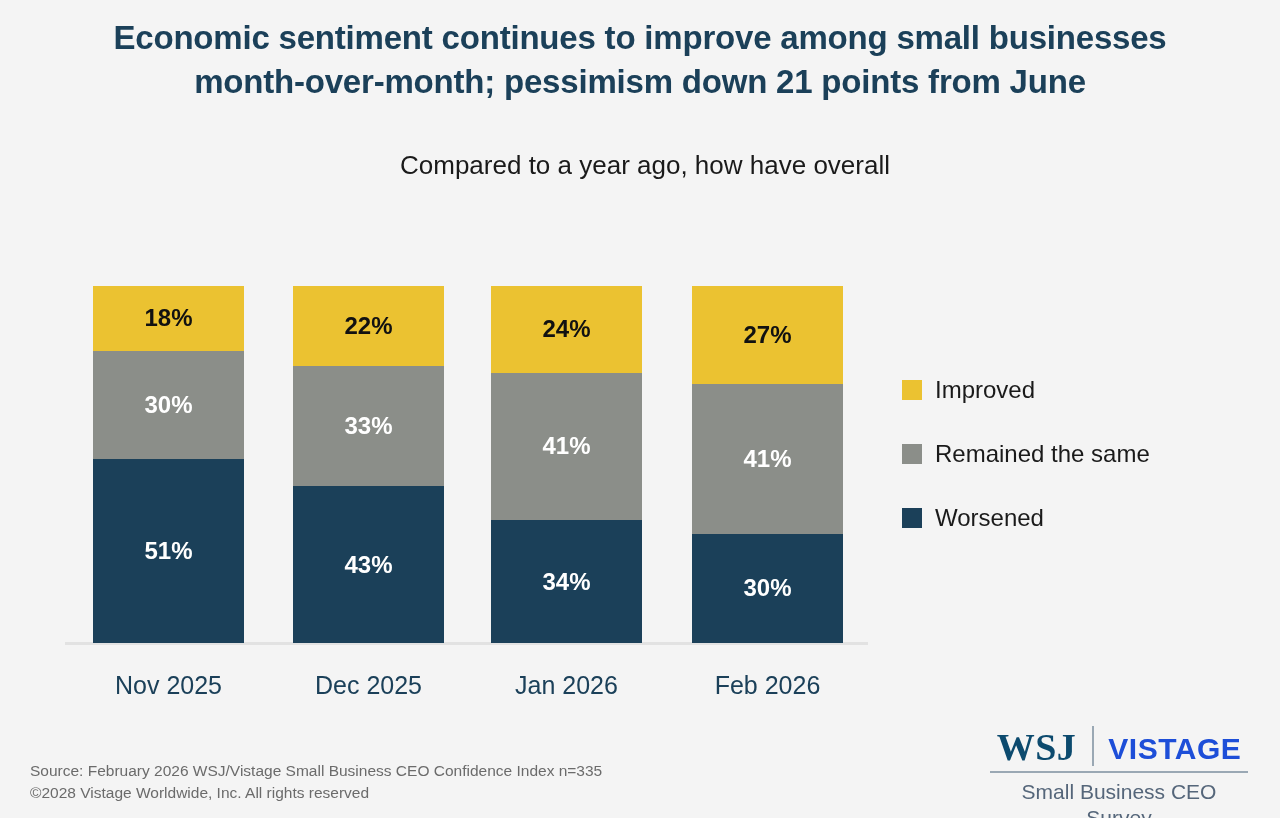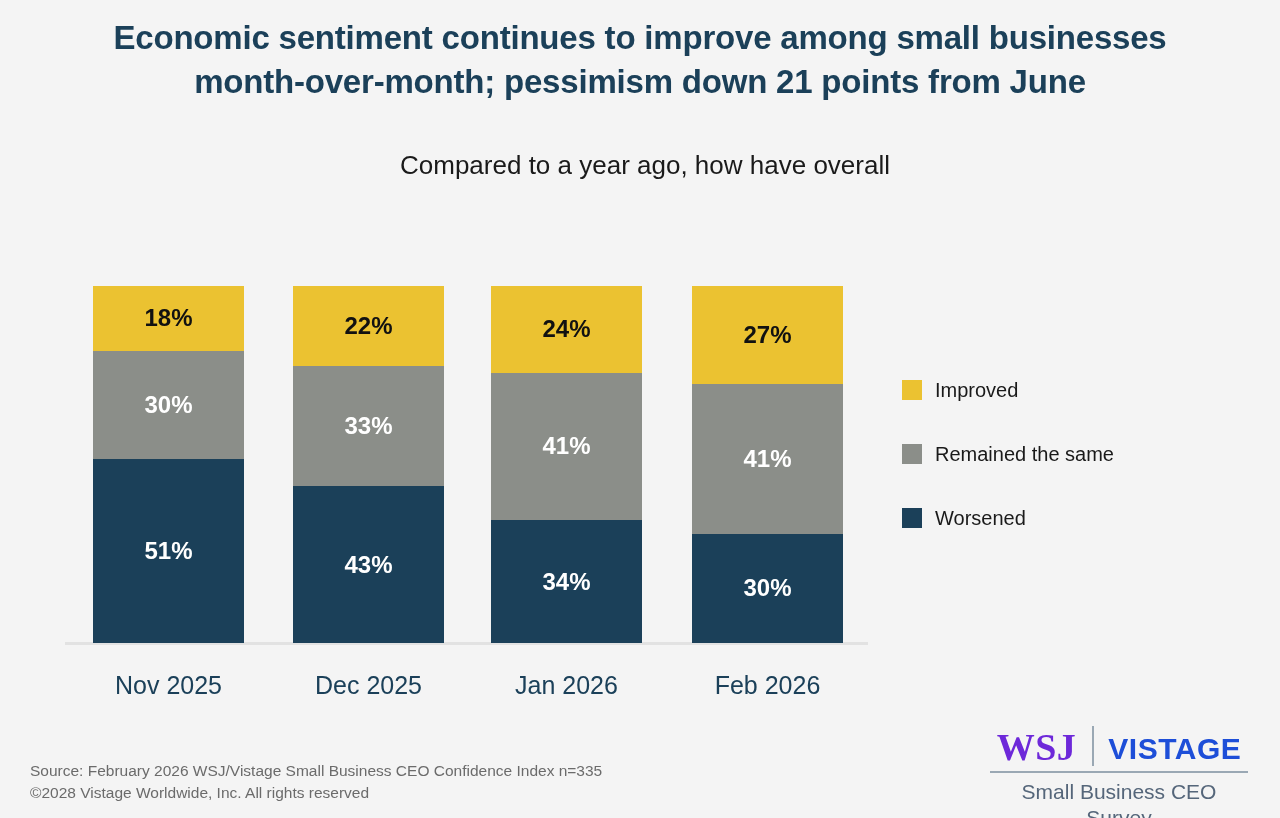--- a/index.html
+++ b/index.html
@@ -125,21 +125,21 @@
     align-items: center;
     height: 64px;
   }
   .legend-swatch {
     width: 20px;
     height: 20px;
     margin-right: 13px;
     flex: 0 0 auto;
   }
   .legend-label {
-    font-size: 20px;
+    font-size: 24px;
     color: #1a1a1a;
     white-space: nowrap;
     line-height: 1;
   }
 
   
   .source {
     position: absolute;
     left: 30px;
     top: 760px;
@@ -158,21 +158,21 @@
   .logo-top {
     display: flex;
     align-items: flex-end;
     justify-content: center;
     height: 44px;
   }
   .logo-wsj {
     font-family: "Liberation Serif", serif;
     font-size: 38px;
     font-weight: bold;
-    color: #6d28d9;
+    color: #0c4a6e;
     letter-spacing: 0.5px;
     line-height: 38px;
   }
   .logo-divider {
     width: 2px;
     height: 40px;
     background: #9aa8b4;
     margin: 0 14px 0 16px;
   }
   .logo-vistage {

